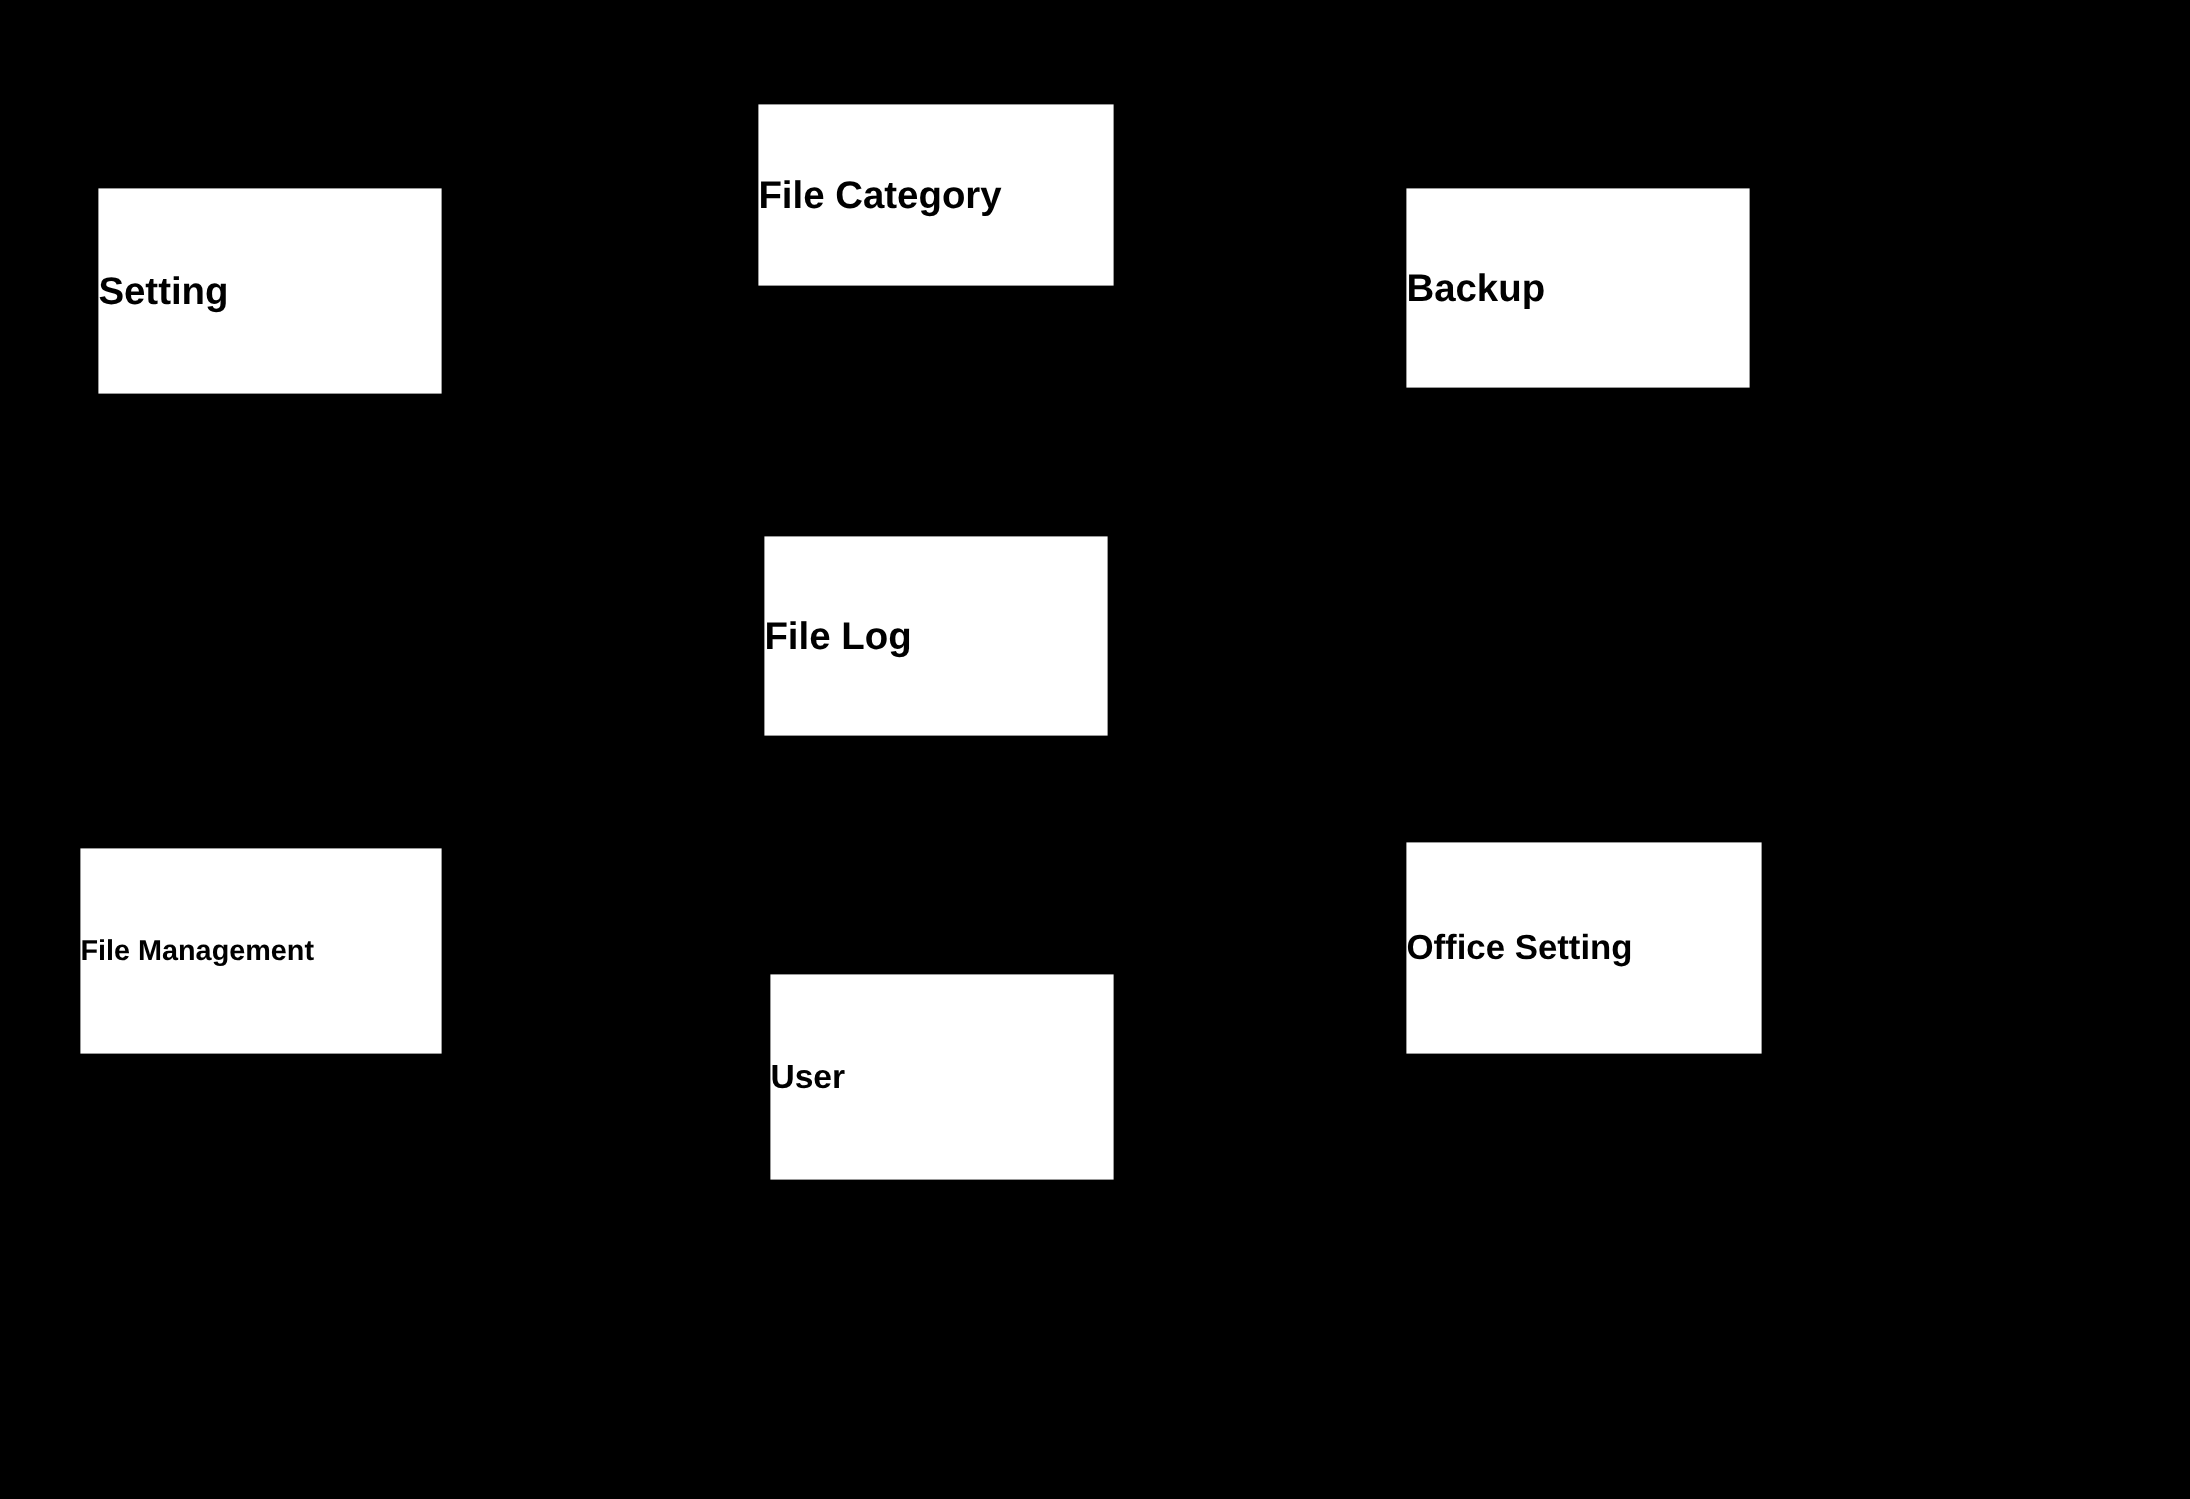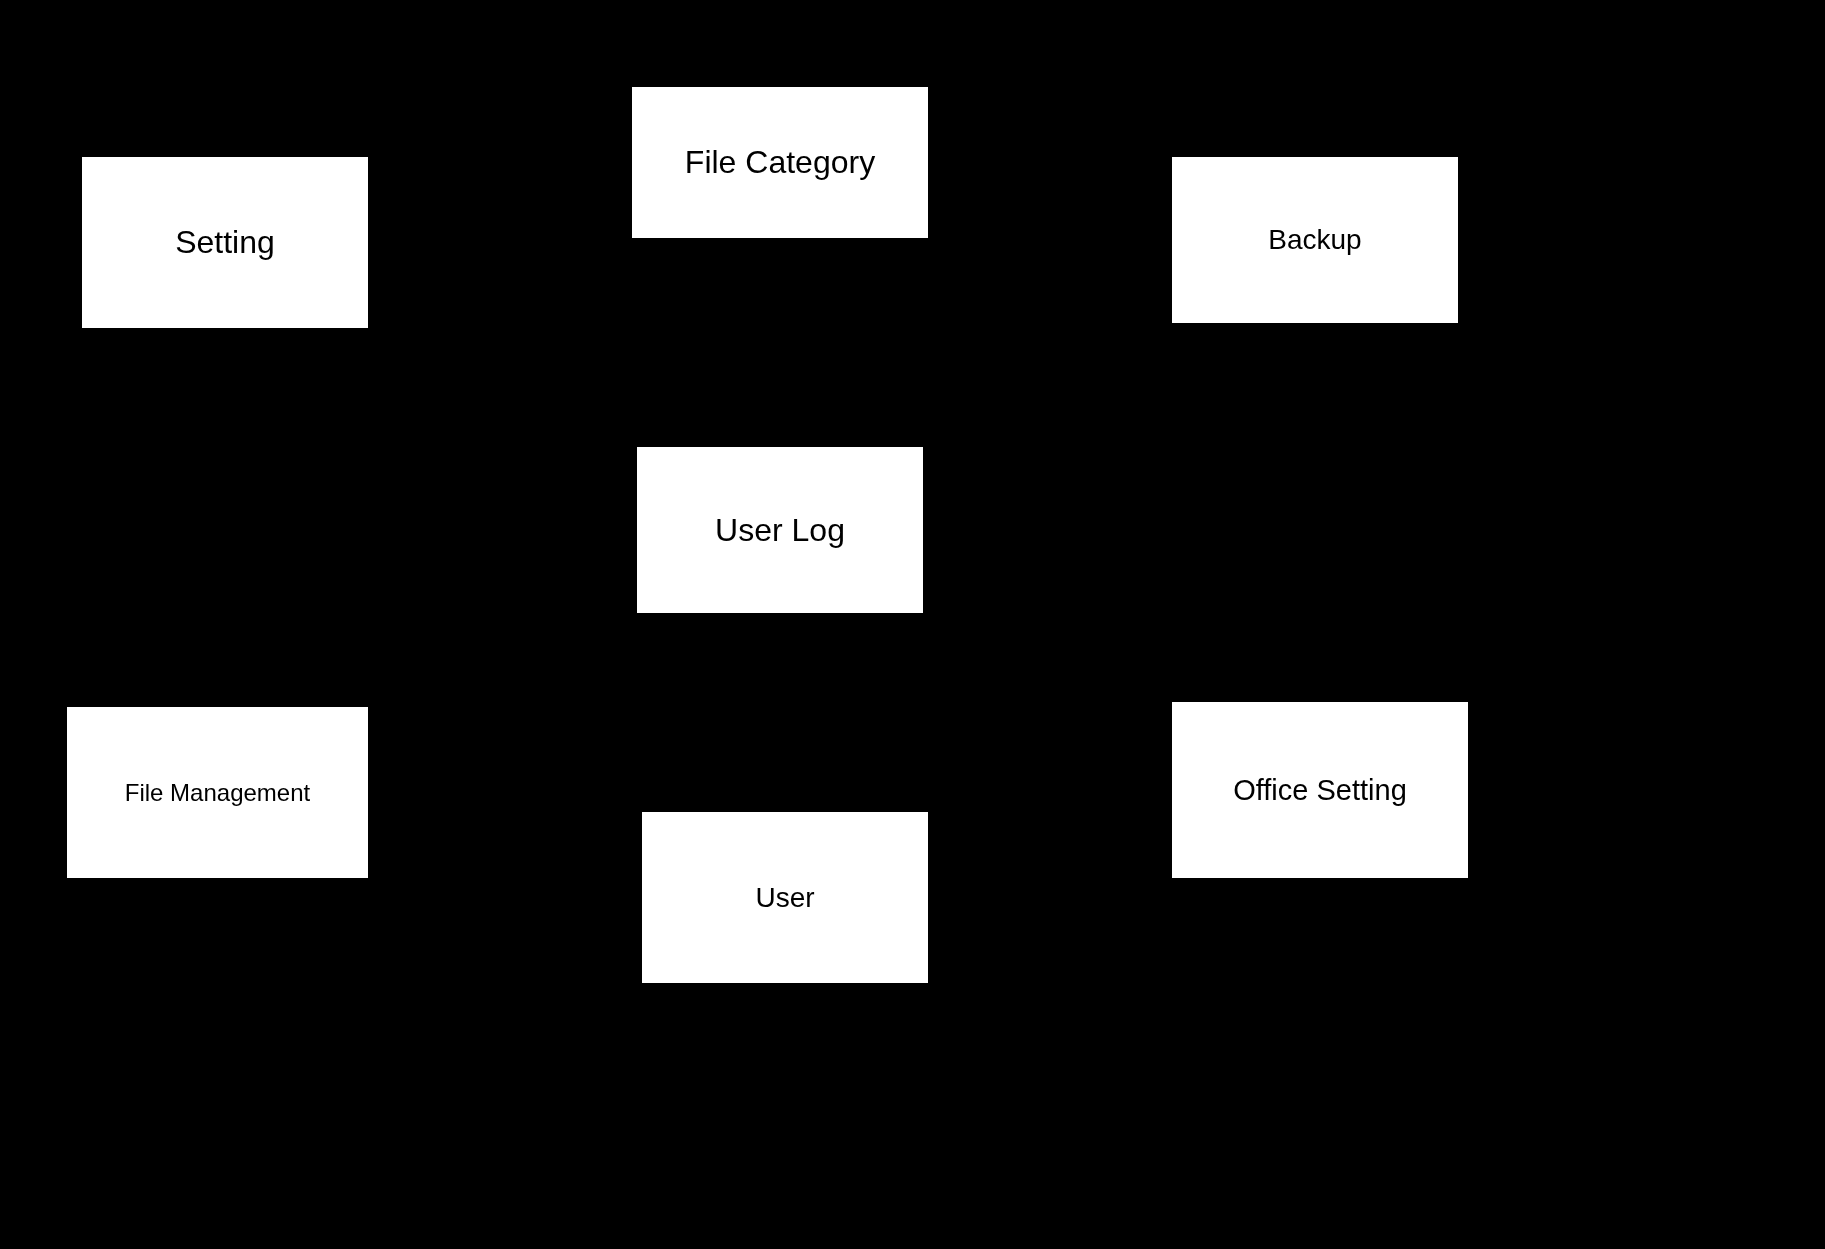--- a/index.html
+++ b/index.html
@@ -12,22 +12,21 @@
       width: 1825px;
       height: 1249px;
       position: relative;
       font-family: Arial, Helvetica, sans-serif;
     }
     .diagram-box {
       position: absolute;
       background: #ffffff;
       display: flex;
       align-items: center;
-      justify-content: center;
-      font-weight: normal;
+      font-weight: bold;
       color: #000000;
       text-align: center;
       border: 2px solid #000000;
     }
     .box-commit {
       left: 80px;
       top: 155px;
       width: 290px;
       height: 175px;
       font-size: 32px;
@@ -37,21 +36,21 @@
       top: 85px;
       width: 300px;
       height: 155px;
       font-size: 32px;
     }
     .box-backup {
       left: 1170px;
       top: 155px;
       width: 290px;
       height: 170px;
-      font-size: 28px;
+      font-size: 32px;
     }
     .box-user-log {
       left: 635px;
       top: 445px;
       width: 290px;
       height: 170px;
       font-size: 32px;
     }
     .box-file-management {
       left: 65px;
@@ -84,21 +83,21 @@
 
 <div class="diagram-box box-file-category">
   <span>File Category</span>
 </div>
 
 <div class="diagram-box box-backup">
   <span>Backup</span>
 </div>
 
 <div class="diagram-box box-user-log">
-  <span>User Log</span>
+  <span>File Log</span>
 </div>
 
 <div class="diagram-box box-file-management">
   <span>File Management</span>
 </div>
 
 <div class="diagram-box box-office-setting">
   <span>Office Setting</span>
 </div>
 

